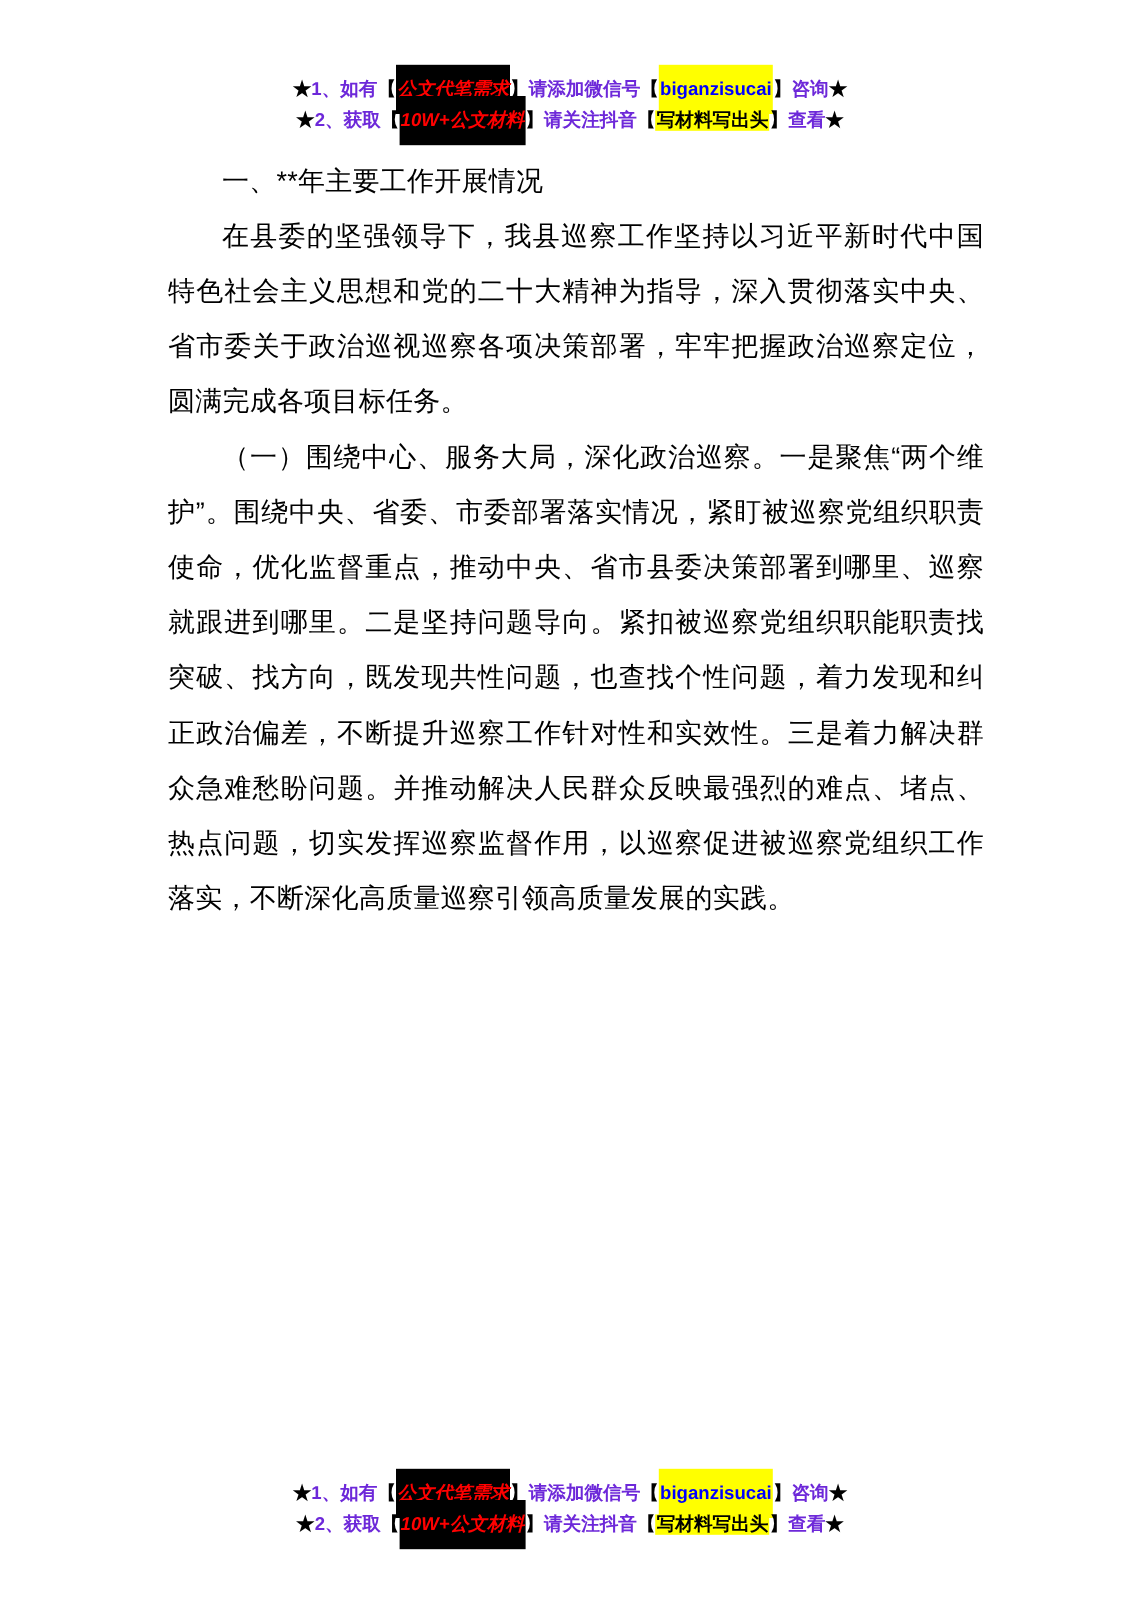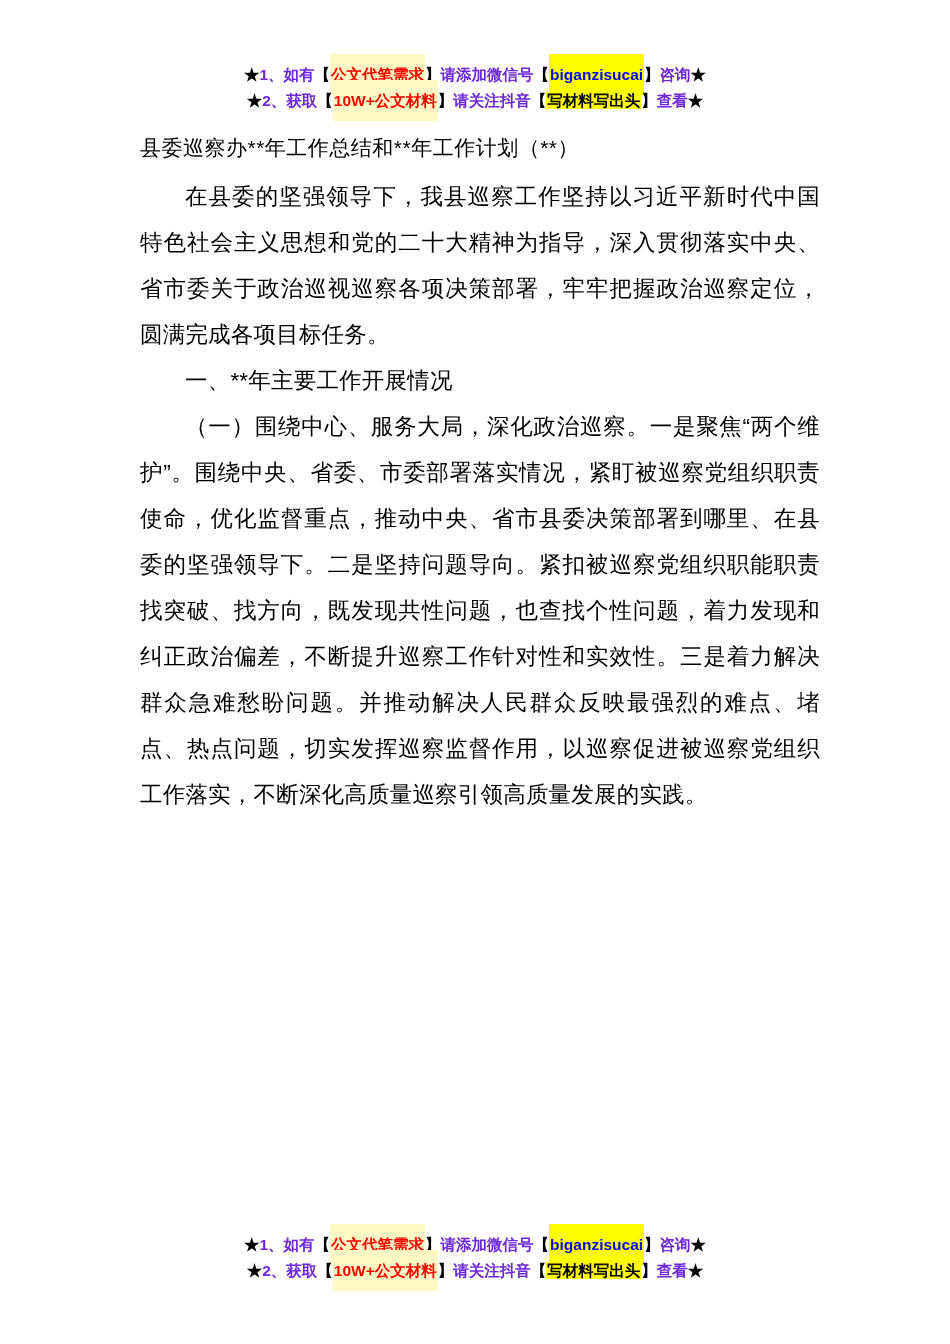--- a/index.html
+++ b/index.html
@@ -42,23 +42,24 @@
     left: 0;
     right: 0;
     bottom: 60px;
   }
   .promo .line {
     display: block;
   }
   .star { color: #000; }
   .plain { color: #6d28d9; }
   .hl-red {
-    background: #fef9c3;
+    background: #000000;
     color: #ff0000;
     padding: 12px 1px;
+    font-style: italic;
   }
   .hl-blue {
     background: #ffff00;
     color: #0000ff;
     padding: 12px 1px;
   }
   .hl-black {
     background: #ffff00;
     color: #000000;
     padding: 0 1px;
@@ -97,24 +98,23 @@
   <div class="promo promo-top">
     <span class="line">
       <span class="star">★</span><span class="plain">1、如有</span><span class="bracket">【</span><span class="hl-red">公文代笔需求</span><span class="bracket">】</span><span class="plain">请添加微信号</span><span class="bracket">【</span><span class="hl-blue">biganzisucai</span><span class="bracket">】</span><span class="plain">咨询</span><span class="star">★</span>
     </span>
     <span class="line">
       <span class="star">★</span><span class="plain">2、获取</span><span class="bracket">【</span><span class="hl-red">10W+公文材料</span><span class="bracket">】</span><span class="plain">请关注抖音</span><span class="bracket">【</span><span class="hl-black">写材料写出头</span><span class="bracket">】</span><span class="plain">查看</span><span class="star">★</span>
     </span>
   </div>
 
   <div class="doc">
-    <div class="doc-title">县委巡察办**年工作总结和**年工作计划（**）</div>
+    <p class="para">一、**年主要工作开展情况</p>
     <p class="para">在县委的坚强领导下，我县巡察工作坚持以习近平新时代中国特色社会主义思想和党的二十大精神为指导，深入贯彻落实中央、省市委关于政治巡视巡察各项决策部署，牢牢把握政治巡察定位，圆满完成各项目标任务。</p>
-    <p class="para">一、**年主要工作开展情况</p>
-    <p class="para">（一）围绕中心、服务大局，深化政治巡察。一是聚焦“两个维护”。围绕中央、省委、市委部署落实情况，紧盯被巡察党组织职责使命，优化监督重点，推动中央、省市县委决策部署到哪里、在县委的坚强领导下。二是坚持问题导向。紧扣被巡察党组织职能职责找突破、找方向，既发现共性问题，也查找个性问题，着力发现和纠正政治偏差，不断提升巡察工作针对性和实效性。三是着力解决群众急难愁盼问题。并推动解决人民群众反映最强烈的难点、堵点、热点问题，切实发挥巡察监督作用，以巡察促进被巡察党组织工作落实，不断深化高质量巡察引领高质量发展的实践。</p>
+    <p class="para">（一）围绕中心、服务大局，深化政治巡察。一是聚焦“两个维护”。围绕中央、省委、市委部署落实情况，紧盯被巡察党组织职责使命，优化监督重点，推动中央、省市县委决策部署到哪里、巡察就跟进到哪里。二是坚持问题导向。紧扣被巡察党组织职能职责找突破、找方向，既发现共性问题，也查找个性问题，着力发现和纠正政治偏差，不断提升巡察工作针对性和实效性。三是着力解决群众急难愁盼问题。并推动解决人民群众反映最强烈的难点、堵点、热点问题，切实发挥巡察监督作用，以巡察促进被巡察党组织工作落实，不断深化高质量巡察引领高质量发展的实践。</p>
   </div>
 
   <div class="promo promo-bottom">
     <span class="line">
       <span class="star">★</span><span class="plain">1、如有</span><span class="bracket">【</span><span class="hl-red">公文代笔需求</span><span class="bracket">】</span><span class="plain">请添加微信号</span><span class="bracket">【</span><span class="hl-blue">biganzisucai</span><span class="bracket">】</span><span class="plain">咨询</span><span class="star">★</span>
     </span>
     <span class="line">
       <span class="star">★</span><span class="plain">2、获取</span><span class="bracket">【</span><span class="hl-red">10W+公文材料</span><span class="bracket">】</span><span class="plain">请关注抖音</span><span class="bracket">【</span><span class="hl-black">写材料写出头</span><span class="bracket">】</span><span class="plain">查看</span><span class="star">★</span>
     </span>
   </div>

